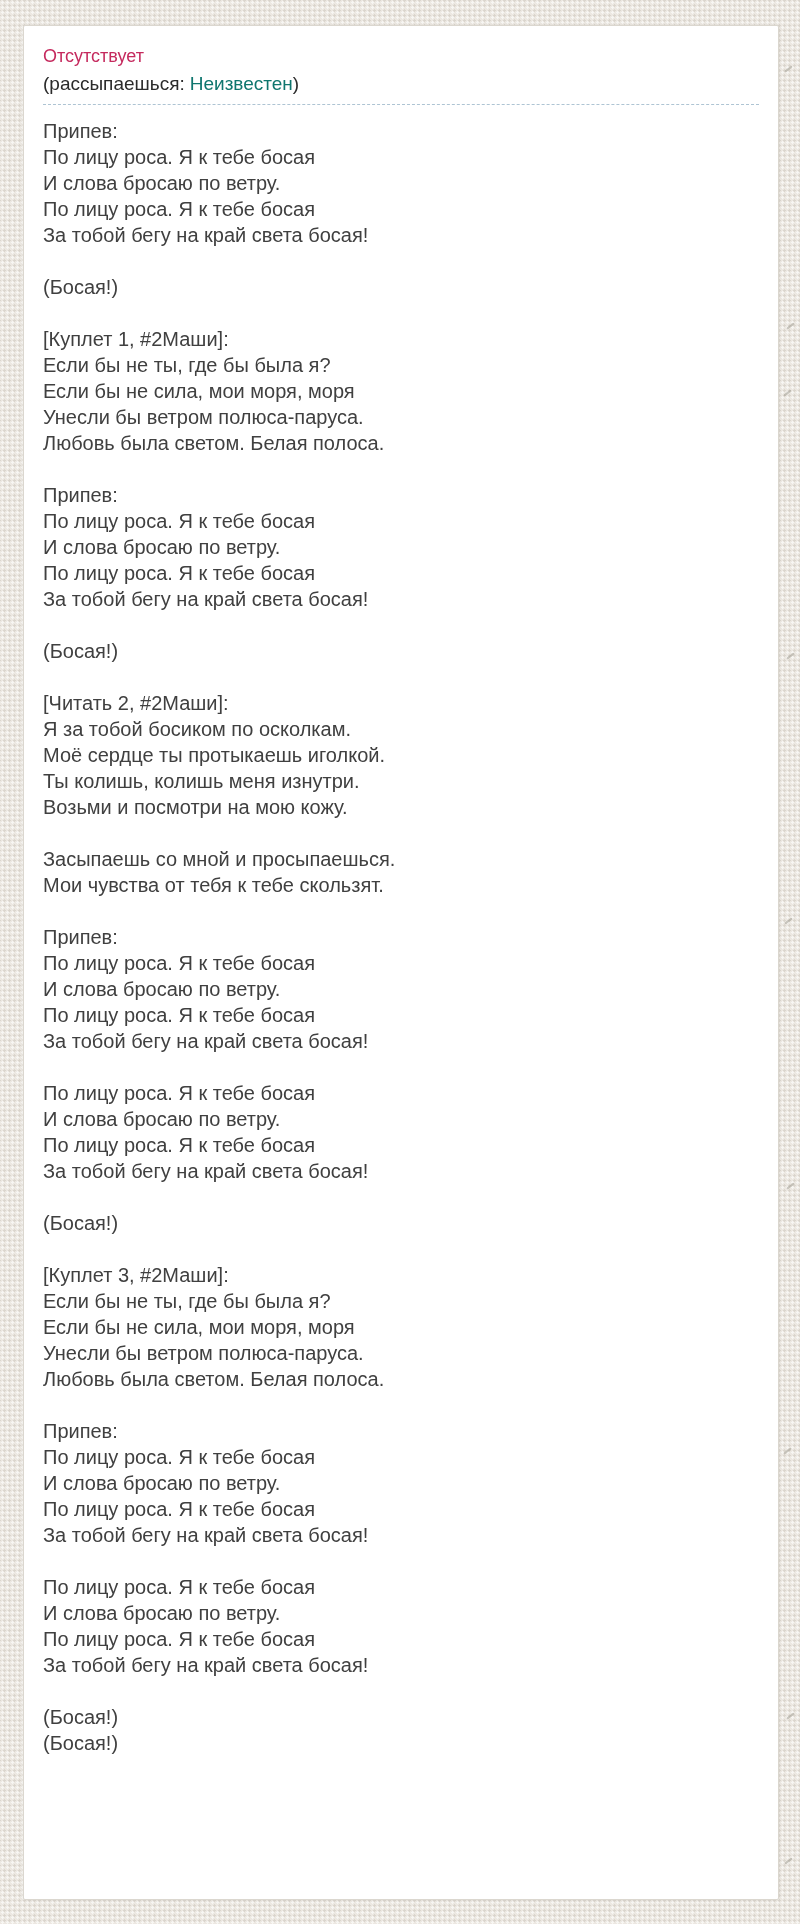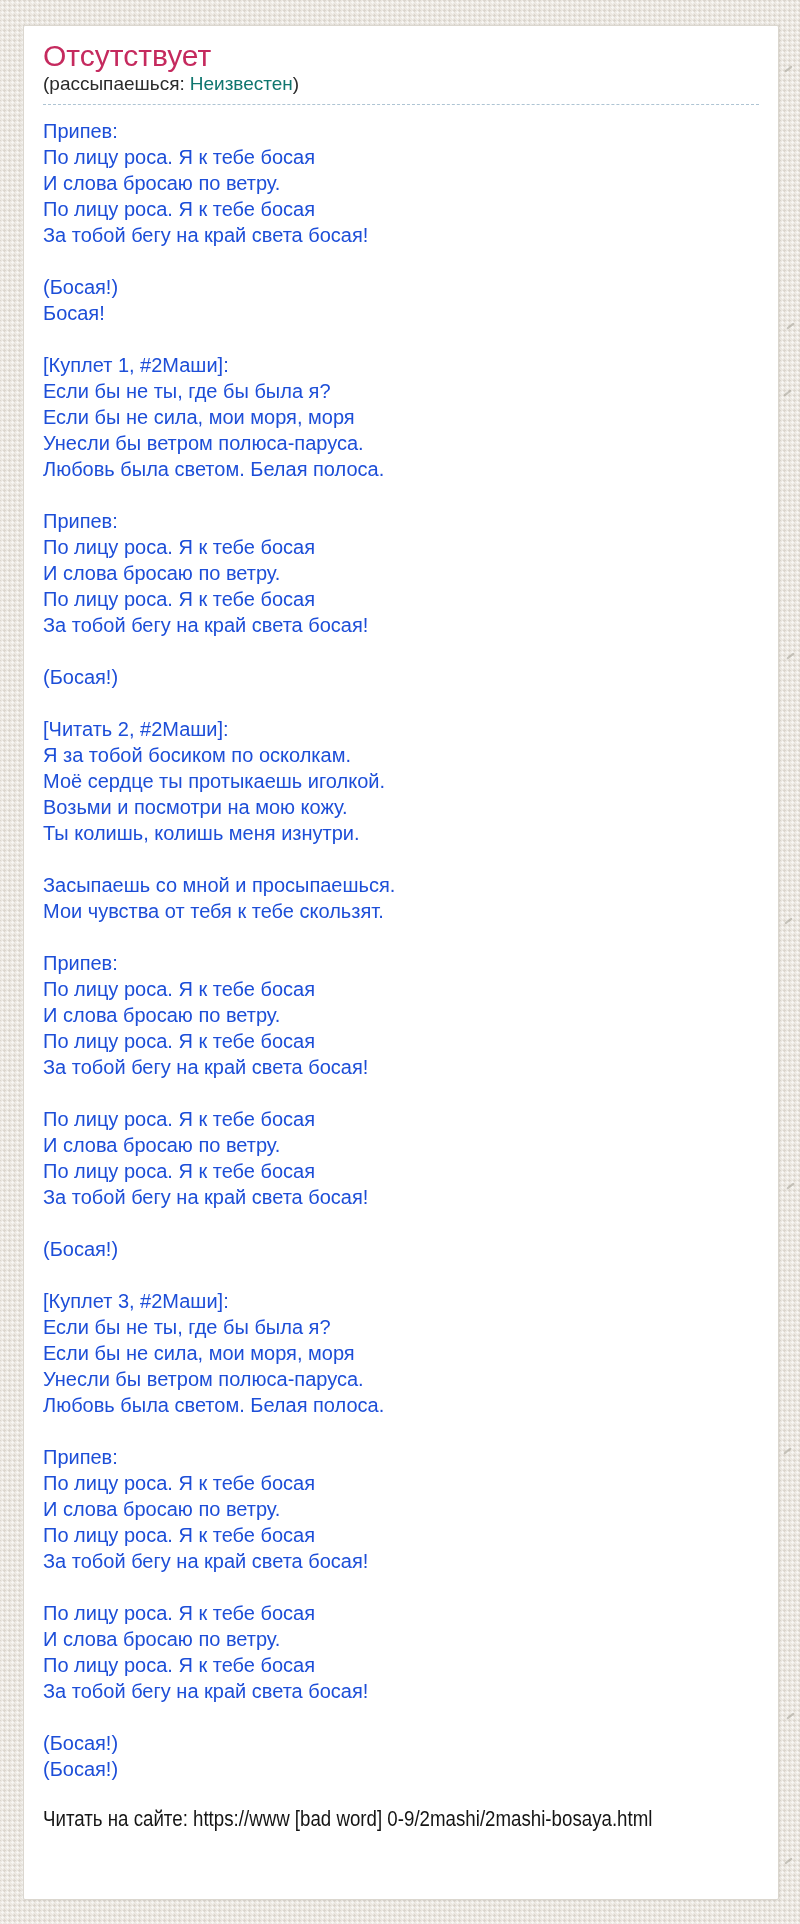--- a/index.html
+++ b/index.html
@@ -23,21 +23,21 @@
     box-sizing: border-box;
     background: #ffffff;
     border: 1px solid #dbd7cf;
     border-radius: 2px;
     box-shadow: 0 0 4px rgba(0,0,0,0.06);
     padding: 12px 19px 0 19px;
   }
 
   .page-title {
     margin: 3px 0 2px 0;
-    font-size: 30px;
+    font-size: 18px;
     line-height: 30px;
     font-weight: 400;
     color: #c52a5e;
     text-decoration: none;
     display: inline-block;
     cursor: pointer;
   }
 
   .artist-row {
     font-size: 19px;
@@ -50,21 +50,21 @@
     color: #0f766e;
     text-decoration: none;
     margin-left: 5px;
     cursor: pointer;
   }
 
   .lyrics {
     margin-top: 13px;
     font-size: 20px;
     line-height: 26px;
-    color: #1d4ed8;
+    color: #404040;
   }
   .lyric-line {
     height: 26px;
     white-space: pre;
     overflow: visible;
   }
 
   .footer-row {
     margin-top: 24px;
     font-size: 22px;
@@ -98,41 +98,40 @@
   </div>
 
   <div class="lyrics">
       <div class="lyric-line">Припев:</div>
       <div class="lyric-line">По лицу роса. Я к тебе босая</div>
       <div class="lyric-line">И слова бросаю по ветру.</div>
       <div class="lyric-line">По лицу роса. Я к тебе босая</div>
       <div class="lyric-line">За тобой бегу на край света босая!</div>
       <div class="lyric-line">&nbsp;</div>
       <div class="lyric-line">(Босая!)</div>
-      <div class="lyric-line">Босая!</div>
       <div class="lyric-line">&nbsp;</div>
       <div class="lyric-line">[Куплет 1, #2Маши]:</div>
       <div class="lyric-line">Если бы не ты, где бы была я?</div>
       <div class="lyric-line">Если бы не сила, мои моря, моря</div>
       <div class="lyric-line">Унесли бы ветром полюса-паруса.</div>
       <div class="lyric-line">Любовь была светом. Белая полоса.</div>
       <div class="lyric-line">&nbsp;</div>
       <div class="lyric-line">Припев:</div>
       <div class="lyric-line">По лицу роса. Я к тебе босая</div>
       <div class="lyric-line">И слова бросаю по ветру.</div>
       <div class="lyric-line">По лицу роса. Я к тебе босая</div>
       <div class="lyric-line">За тобой бегу на край света босая!</div>
       <div class="lyric-line">&nbsp;</div>
       <div class="lyric-line">(Босая!)</div>
       <div class="lyric-line">&nbsp;</div>
       <div class="lyric-line">[Читать 2, #2Маши]:</div>
       <div class="lyric-line">Я за тобой босиком по осколкам.</div>
       <div class="lyric-line">Моё сердце ты протыкаешь иголкой.</div>
+      <div class="lyric-line">Ты колишь, колишь меня изнутри.</div>
       <div class="lyric-line">Возьми и посмотри на мою кожу.</div>
-      <div class="lyric-line">Ты колишь, колишь меня изнутри.</div>
       <div class="lyric-line">&nbsp;</div>
       <div class="lyric-line">Засыпаешь со мной и просыпаешься.</div>
       <div class="lyric-line">Мои чувства от тебя к тебе скользят.</div>
       <div class="lyric-line">&nbsp;</div>
       <div class="lyric-line">Припев:</div>
       <div class="lyric-line">По лицу роса. Я к тебе босая</div>
       <div class="lyric-line">И слова бросаю по ветру.</div>
       <div class="lyric-line">По лицу роса. Я к тебе босая</div>
       <div class="lyric-line">За тобой бегу на край света босая!</div>
       <div class="lyric-line">&nbsp;</div>
@@ -157,23 +156,20 @@
       <div class="lyric-line">&nbsp;</div>
       <div class="lyric-line">По лицу роса. Я к тебе босая</div>
       <div class="lyric-line">И слова бросаю по ветру.</div>
       <div class="lyric-line">По лицу роса. Я к тебе босая</div>
       <div class="lyric-line">За тобой бегу на край света босая!</div>
       <div class="lyric-line">&nbsp;</div>
       <div class="lyric-line">(Босая!)</div>
       <div class="lyric-line">(Босая!)</div>
     </div>
 
-  <div class="footer-row">
-    <span class="footer-note">Читать на сайте: https://www [bad word] 0-9/2mashi/2mashi-bosaya.html</span>
-  </div>
 
 </div>
 
 <div id="decor">
     <span class="fleck" style="left: 784px; top: 68px;"></span>
     <span class="fleck" style="left: 786px; top: 325px;"></span>
     <span class="fleck" style="left: 783px; top: 392px;"></span>
     <span class="fleck" style="left: 786px; top: 655px;"></span>
     <span class="fleck" style="left: 784px; top: 920px;"></span>
     <span class="fleck" style="left: 786px; top: 1185px;"></span>

